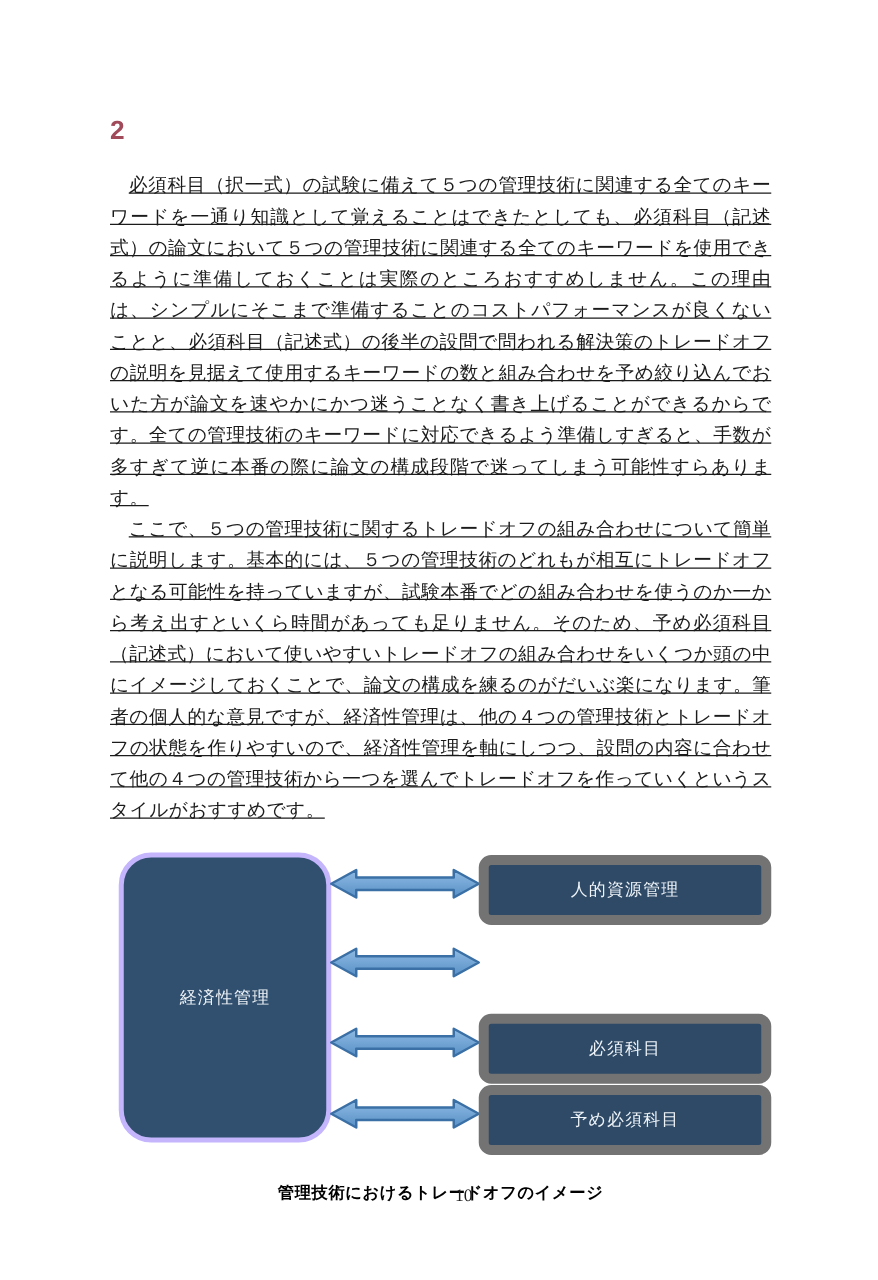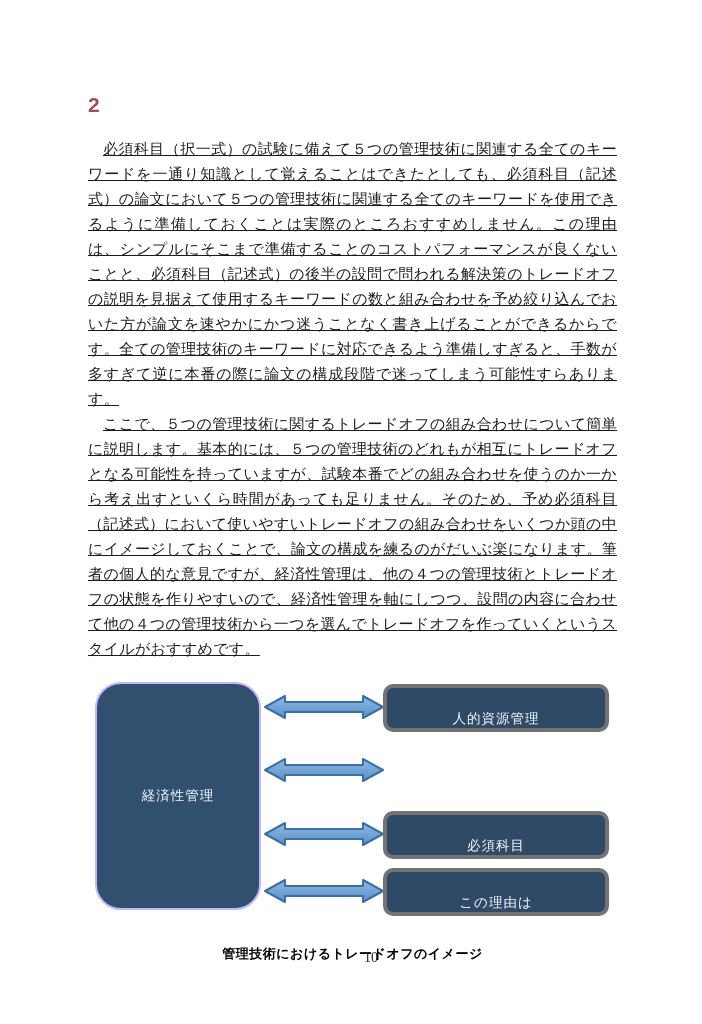--- a/index.html
+++ b/index.html
@@ -16,28 +16,28 @@
   }
   .heading-number{color:#a04a5a;font-size:21px;font-weight:800;transform:translateY(1px);}
   .body-text p{
     margin:0;font-size:15px;line-height:25px;text-align:justify;
     text-indent:1em;letter-spacing:0.3px;text-decoration:underline;
   }
   .diagram{position:relative;height:240px;margin-top:18px;
     font-family:"Liberation Sans","DejaVu Sans",sans-serif;}
   .hub-box{
     position:absolute;left:7px;top:2px;width:162px;height:224px;
-    background:#31506f;border:2px solid #c4b5fd;border-radius:26px;
+    background:#31506f;border:4px solid #c4b5fd;border-radius:26px;
     display:flex;align-items:center;justify-content:center;
     color:#eef3f8;font-size:13.5px;letter-spacing:1px;
   }
   .node-box{
     position:absolute;left:295px;width:218px;height:40px;
-    background:#2e4a66;border:4px solid #737373;border-radius:10px;
-    display:flex;align-items:flex-end;justify-content:center;
+    background:#2e4a66;border:8px solid #737373;border-radius:10px;
+    display:flex;align-items:center;justify-content:center;
     color:#eef3f8;font-size:13.5px;letter-spacing:1px;
   }
   .node-box.n0{top:4px;}
   .node-box.n1{top:67px;}
   .node-box.n2{top:131px;}
   .node-box.n3{top:188px;}
   .arrow-layer{position:absolute;left:174px;top:0;width:124px;height:240px;}
   .caption{
     margin-top:25px;text-align:center;font-weight:bold;font-size:13px;
     font-family:Liberation Serif, serif;color:#000000;
@@ -82,21 +82,21 @@
         <use href="#dblArrow" transform="translate(0,211)"></use>
       </svg>
 
       <div class="node-box n0">
         <span>人的資源管理</span>
       </div>
       <div class="node-box n2">
         <span>必須科目</span>
       </div>
       <div class="node-box n3">
-        <span>この理由は</span>
+        <span>予め必須科目</span>
       </div>
     </div>
 
     <div class="caption">管理技術におけるトレードオフのイメージ</div>
   </div>
 
   <div class="page-number">10</div>
 </div>
 
 </body></html>

